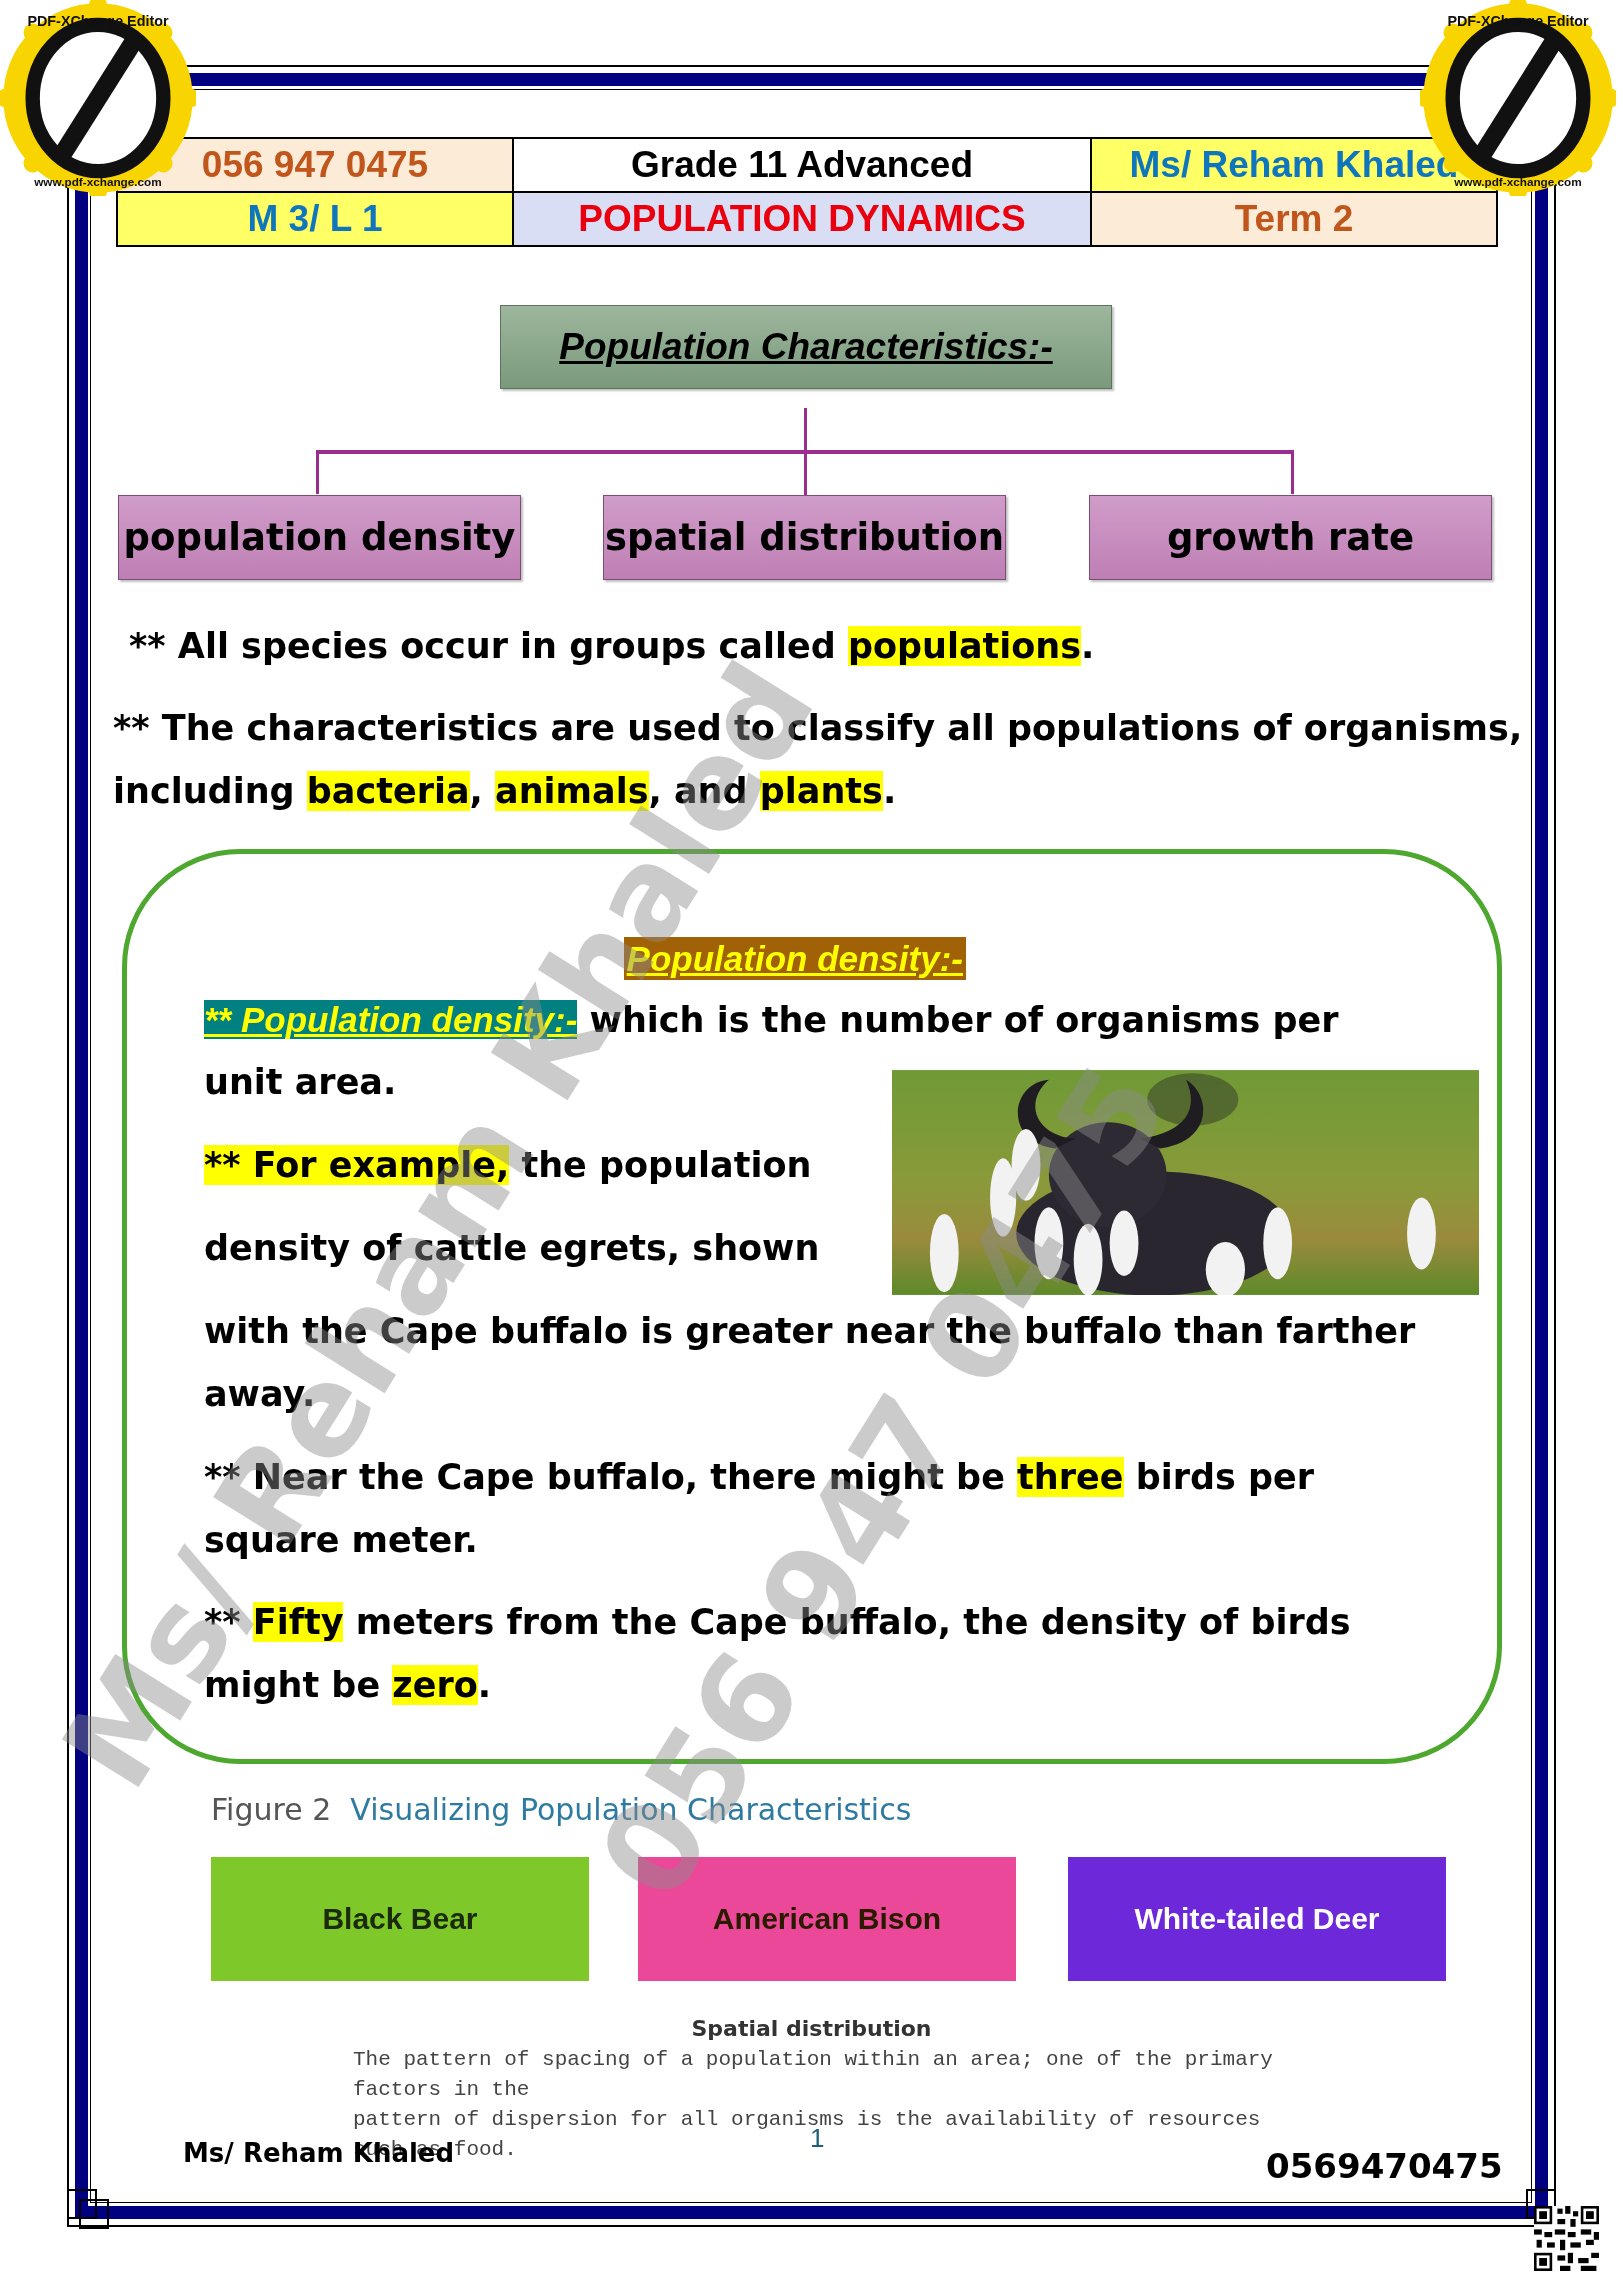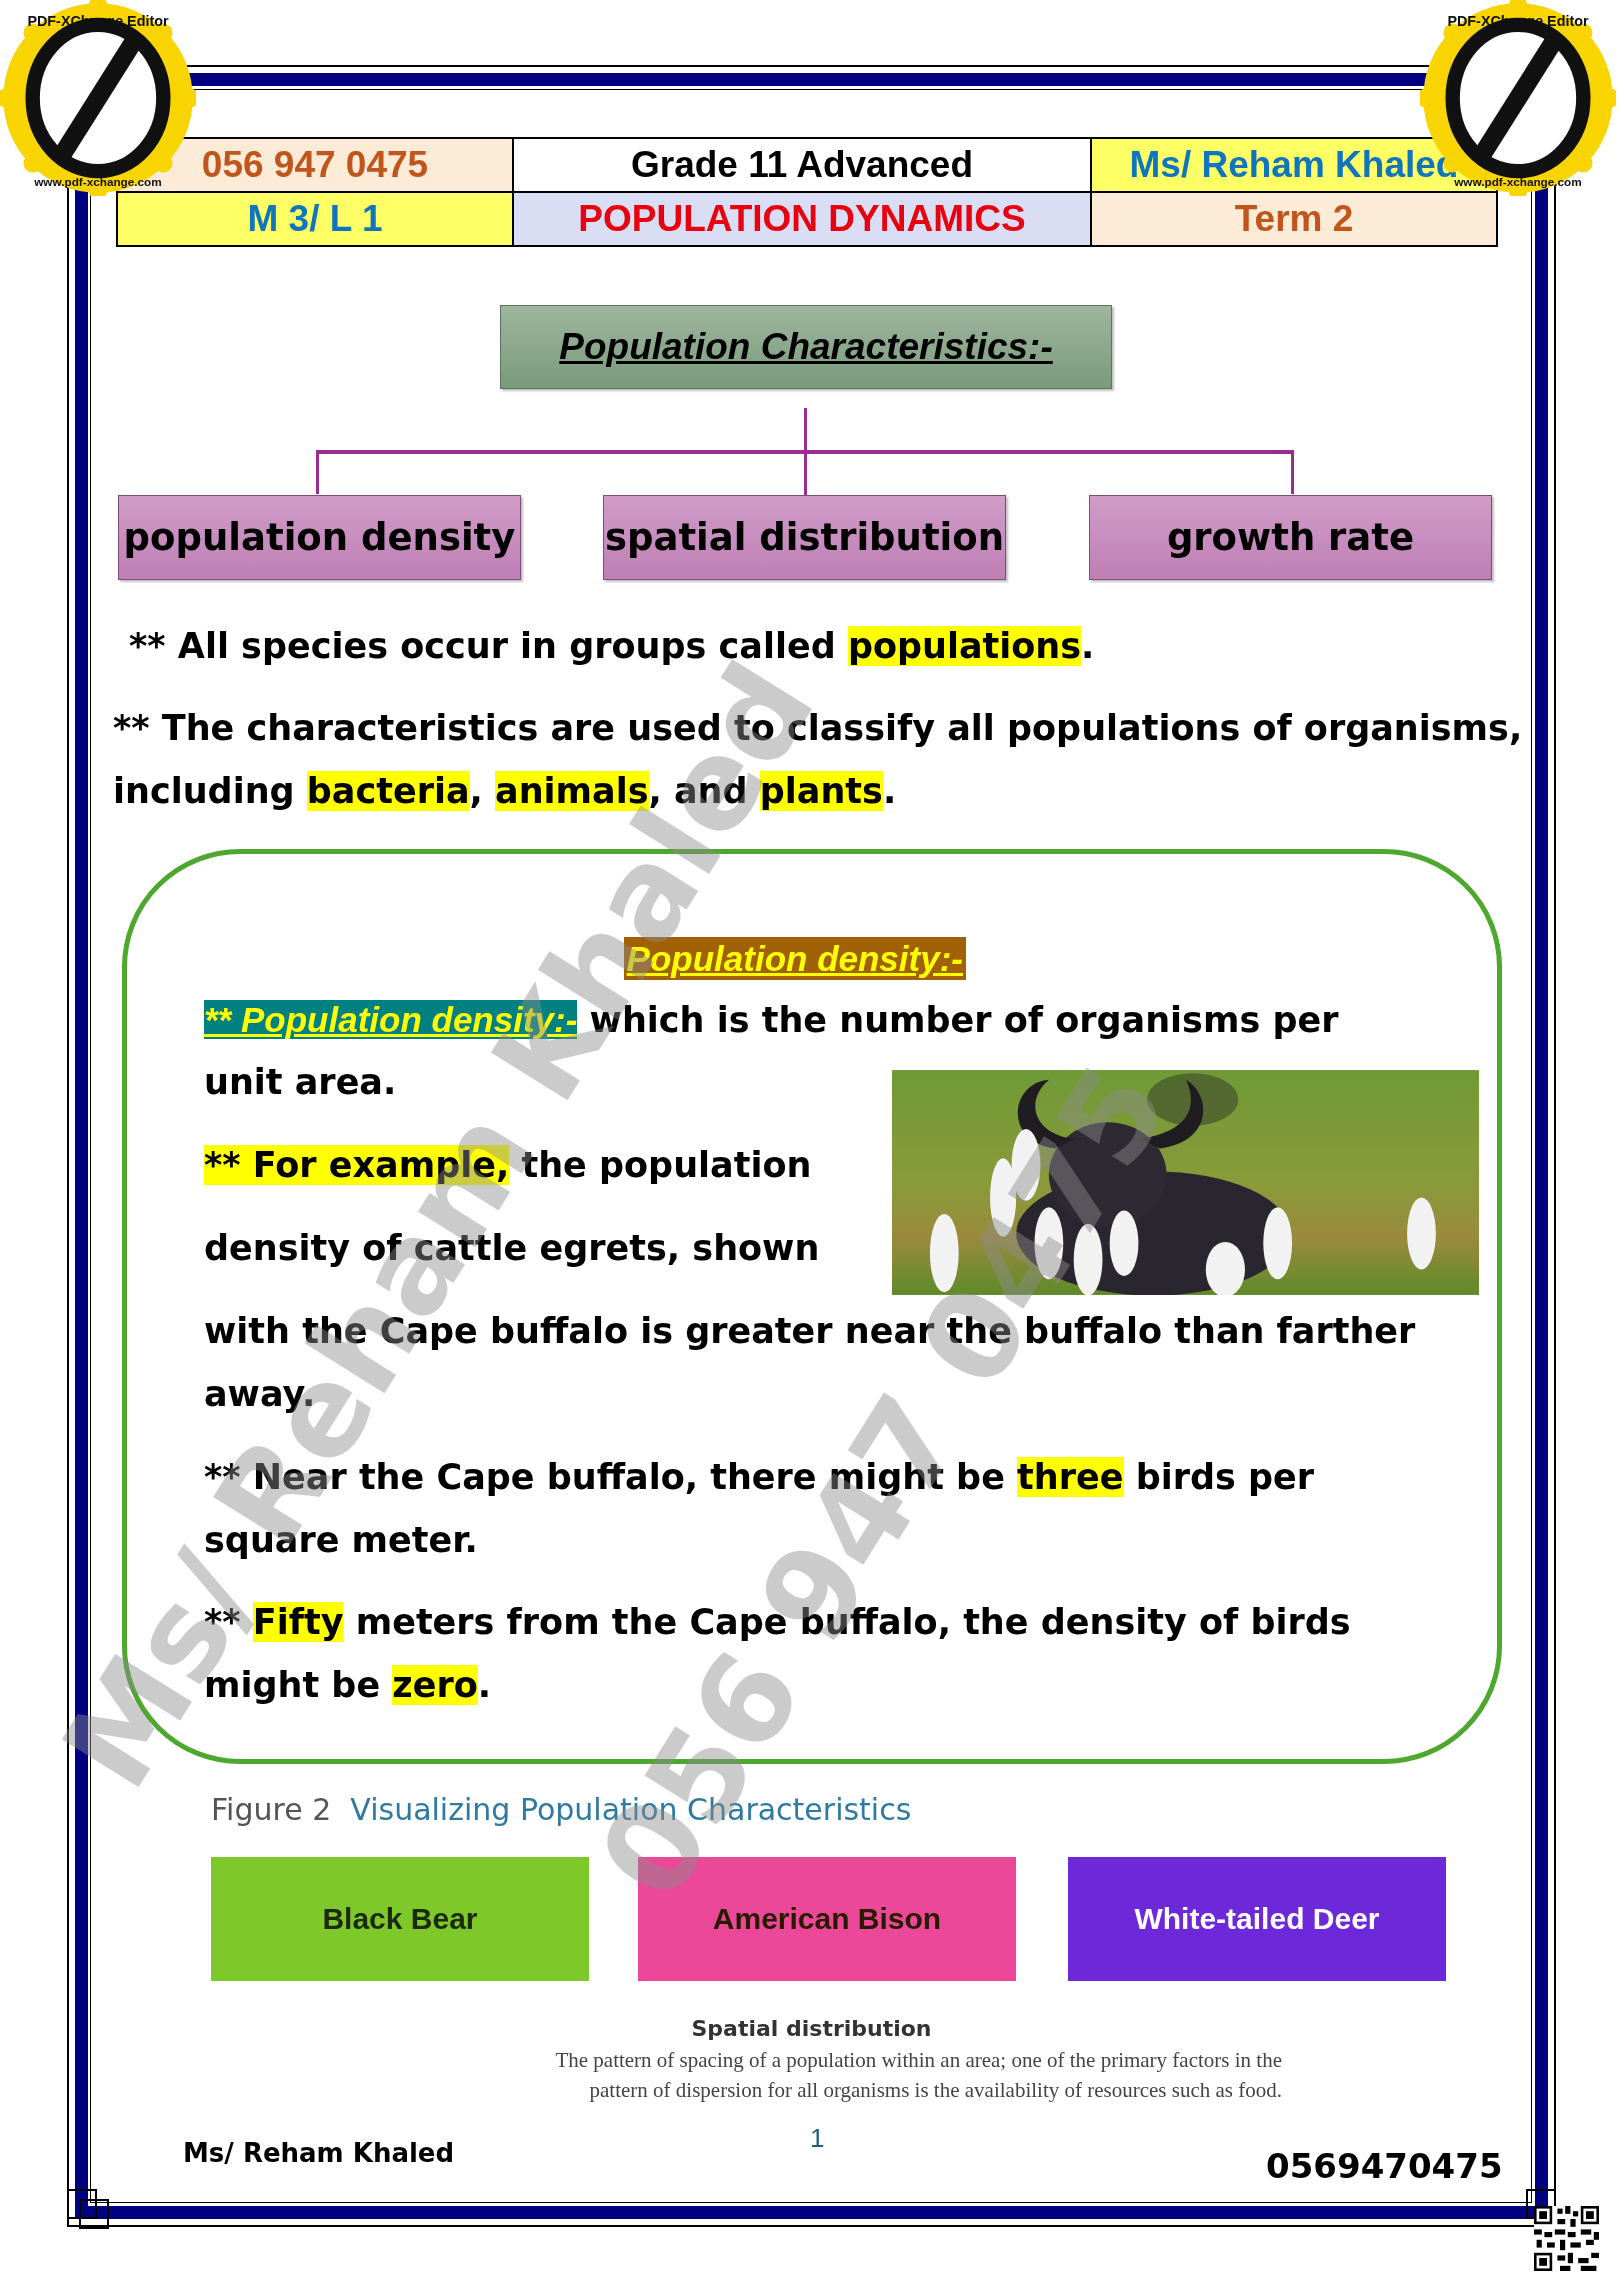--- a/index.html
+++ b/index.html
@@ -63,22 +63,22 @@
   
   .fig-title { position: absolute; left: 211px; top: 1792px; font-family: "DejaVu Sans", sans-serif;
                font-size: 30px; }
   .fig-title .num { color: #555; }
   .fig-title .txt { color: #2f7aa0; }
   .fig-box { position: absolute; top: 1857px; width: 378px; height: 124px; display: flex;
              align-items: center; justify-content: center; }
   .fig-box span { font-family: "Liberation Sans", sans-serif; font-weight: bold; font-size: 30px; }
   .caption-title { position: absolute; left: 0; width: 1623px; top: 2016px; text-align: center;
                    font-family: "DejaVu Sans", sans-serif; font-weight: bold; font-size: 22px; color: #333; }
-  .caption-body { position: absolute; left: 353px; width: 929px; top: 2045px; text-align: right;
-                  font-family: Liberation Serif, serif; font-size: 21px; color: #444; line-height: 30px; }
+  .caption-body { position: absolute; left: 353px; width: 929px; top: 2045px; text-align: left;
+                  font-family: Liberation Mono, monospace; font-size: 21px; color: #444; line-height: 30px; }
 
   
   .footer-name { position: absolute; left: 183px; top: 2138px; font-family: "DejaVu Sans", sans-serif;
                  font-weight: bold; font-size: 26px; }
   .footer-page { position: absolute; left: 810px; top: 2123px; font-family: "Liberation Sans", sans-serif;
                  font-size: 26px; color: #1f5f7a; }
   .footer-phone { position: absolute; left: 1266px; top: 2146px; font-family: "DejaVu Sans", sans-serif;
                   font-weight: bold; font-size: 34px; }
 
   

